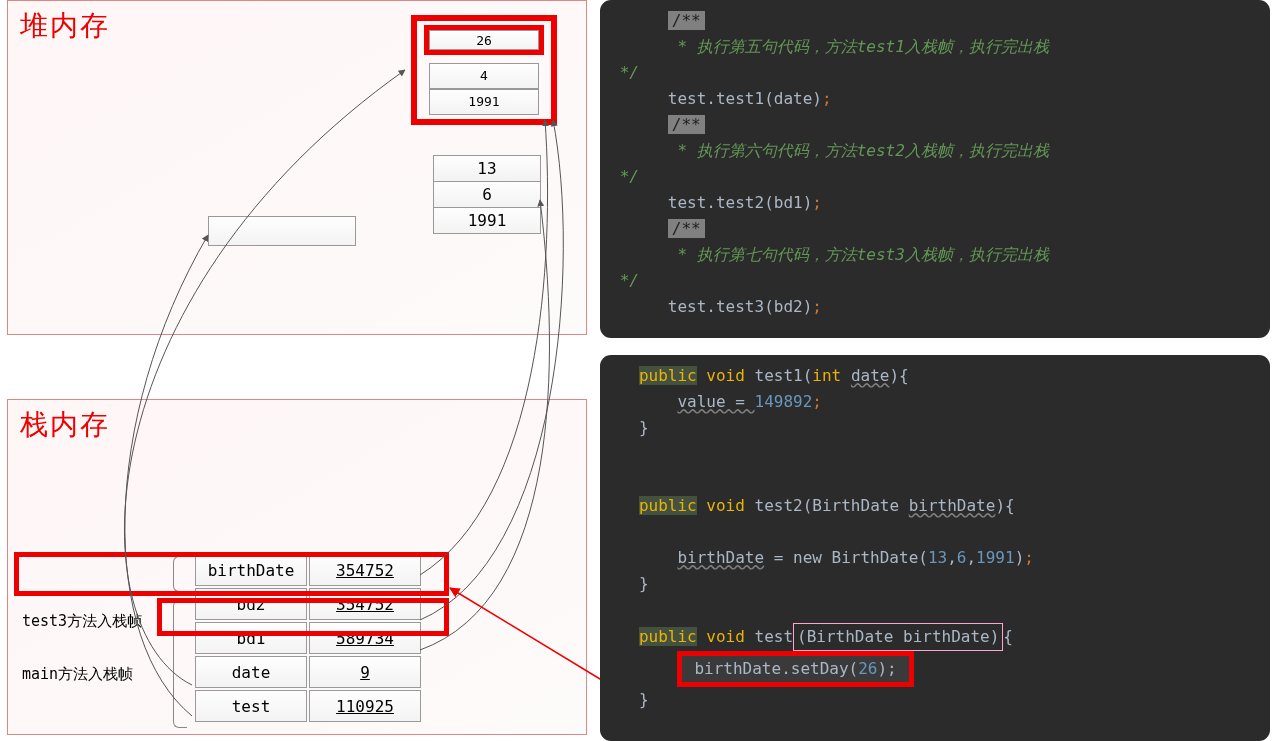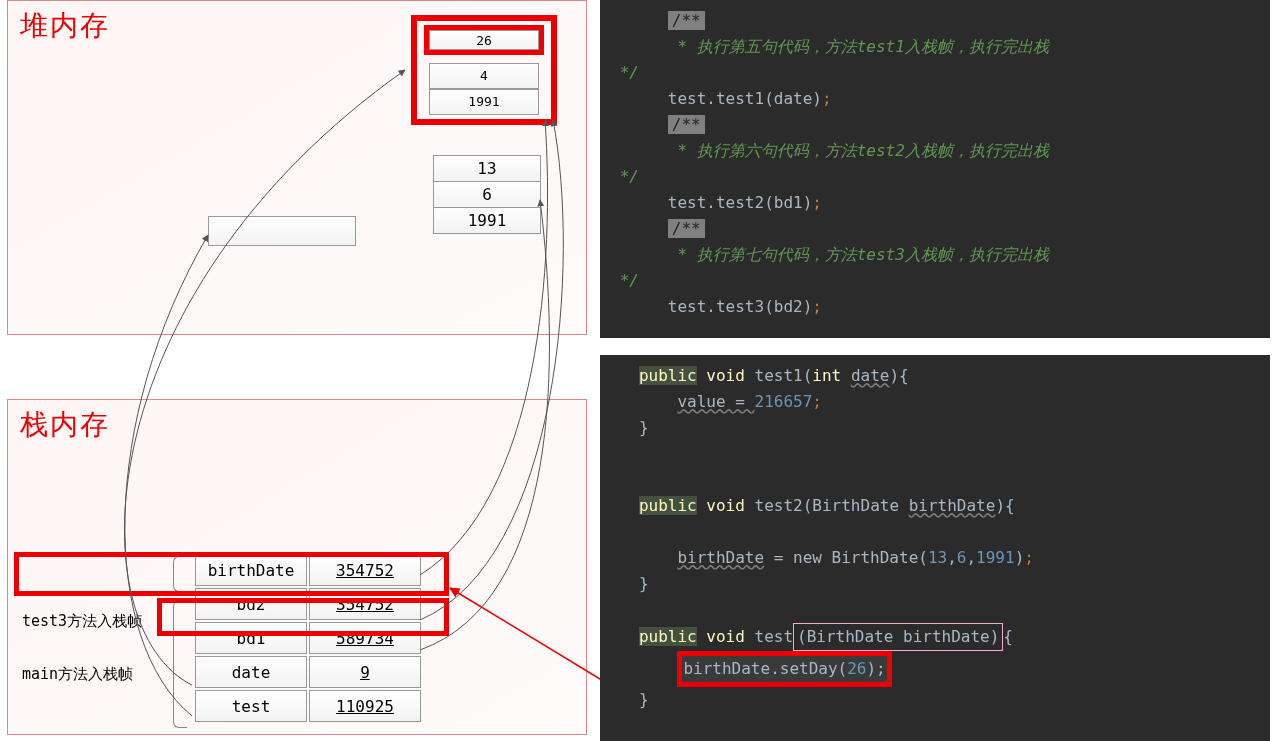--- a/index.html
+++ b/index.html
@@ -22,27 +22,27 @@
 .stack-table td { border: 1px solid #999; background: linear-gradient(#fefefe,#f3f3f3); font-family: monospace; font-size: 16px; text-align: center; height: 32px; }
 .stack-table .col-name { width: 112px; }
 .stack-table .col-val { width: 112px; text-decoration: underline; }
 
 .frame-label { position: absolute; font-size: 15px; font-family: monospace; }
 
 .highlight-row1 { position: absolute; border: 5px solid #e00; }
 .highlight-row2 { position: absolute; border: 5px solid #e00; }
 
 
-.code-dark { position: absolute; background: #2b2b2b; color: #a9b7c6; font-family: Consolas, monospace; font-size: 16px; padding: 0; overflow: hidden; }
+.code-dark { position: absolute; background: #2b2b2b; color: #a9b7c6; font-family: Consolas, monospace; font-size: 16px; padding: 0; overflow: hidden; border-radius: 11px; }
 .code-dark pre { padding: 8px 10px; line-height: 26px; }
-.kw { color: #fef9c3; }
+.kw { color: #eab308; }
 .com { color: #629755; font-style: italic; }
 .num { color: #6897bb; }
 .hl-box { border: 1px solid #f9a8d4; padding: 0 3px; display: inline-block; }
-.hl-box2 { border: 5px solid #e00; background: #3a3a3a; padding: 0 1px; display: inline-block; }
+.hl-box2 { border: 5px solid #e00; background: #3a3a3a; padding: 0 12px; display: inline-block; }
 .squig { text-decoration: underline wavy #808080; }
 .doc-tag { background: #808080; color: #222; padding: 0 4px; }
 
 svg.arrows { position: absolute; left: 0; top: 0; pointer-events: none; }
 </style>
 </head>
 <body>
 
 <div class="left-panel">
   <div class="heap-box">
@@ -139,21 +139,21 @@
       <span>test.test2(bd1)</span><span style="color:#cc7832">;</span>
       <span class="doc-tag">/**</span>
 <span class="com">       <span>* 执行第七句代码，方法</span><i>test3</i><span>入栈帧，执行完出栈</span></span>
 <span class="com"> */</span>
       <span>test.test3(bd2)</span><span style="color:#cc7832">;</span>
 </pre>
   </div>
 
   <div class="code-dark" style="left:0; top:355px; width:670px; height:386px;">
 <pre>   <span class="kw" style="background:#44513f">public</span> <span class="kw">void</span> <span>test1</span>(<span class="kw">int</span> <span class="squig">date</span>){
-       <span class="squig">value = </span><span class="num">216657</span><span style="color:#cc7832">;</span>
+       <span class="squig">value = </span><span class="num">149892</span><span style="color:#cc7832">;</span>
    }
 
 
    <span class="kw" style="background:#44513f">public</span> <span class="kw">void</span> <span>test2</span>(<span>BirthDate</span> <span class="squig">birthDate</span>){
 
        <span class="squig">birthDate</span><span> = new BirthDate(</span><span class="num">13</span>,<span class="num">6</span>,<span class="num">1991</span>)<span style="color:#cc7832">;</span>
    }
 
    <span class="kw" style="background:#44513f">public</span> <span class="kw">void</span> <span>test</span><span class="hl-box"><span>(BirthDate birthDate)</span></span>{
        <span class="hl-box2"><span>birthDate.setDay(</span><span class="num">26</span>);</span>

